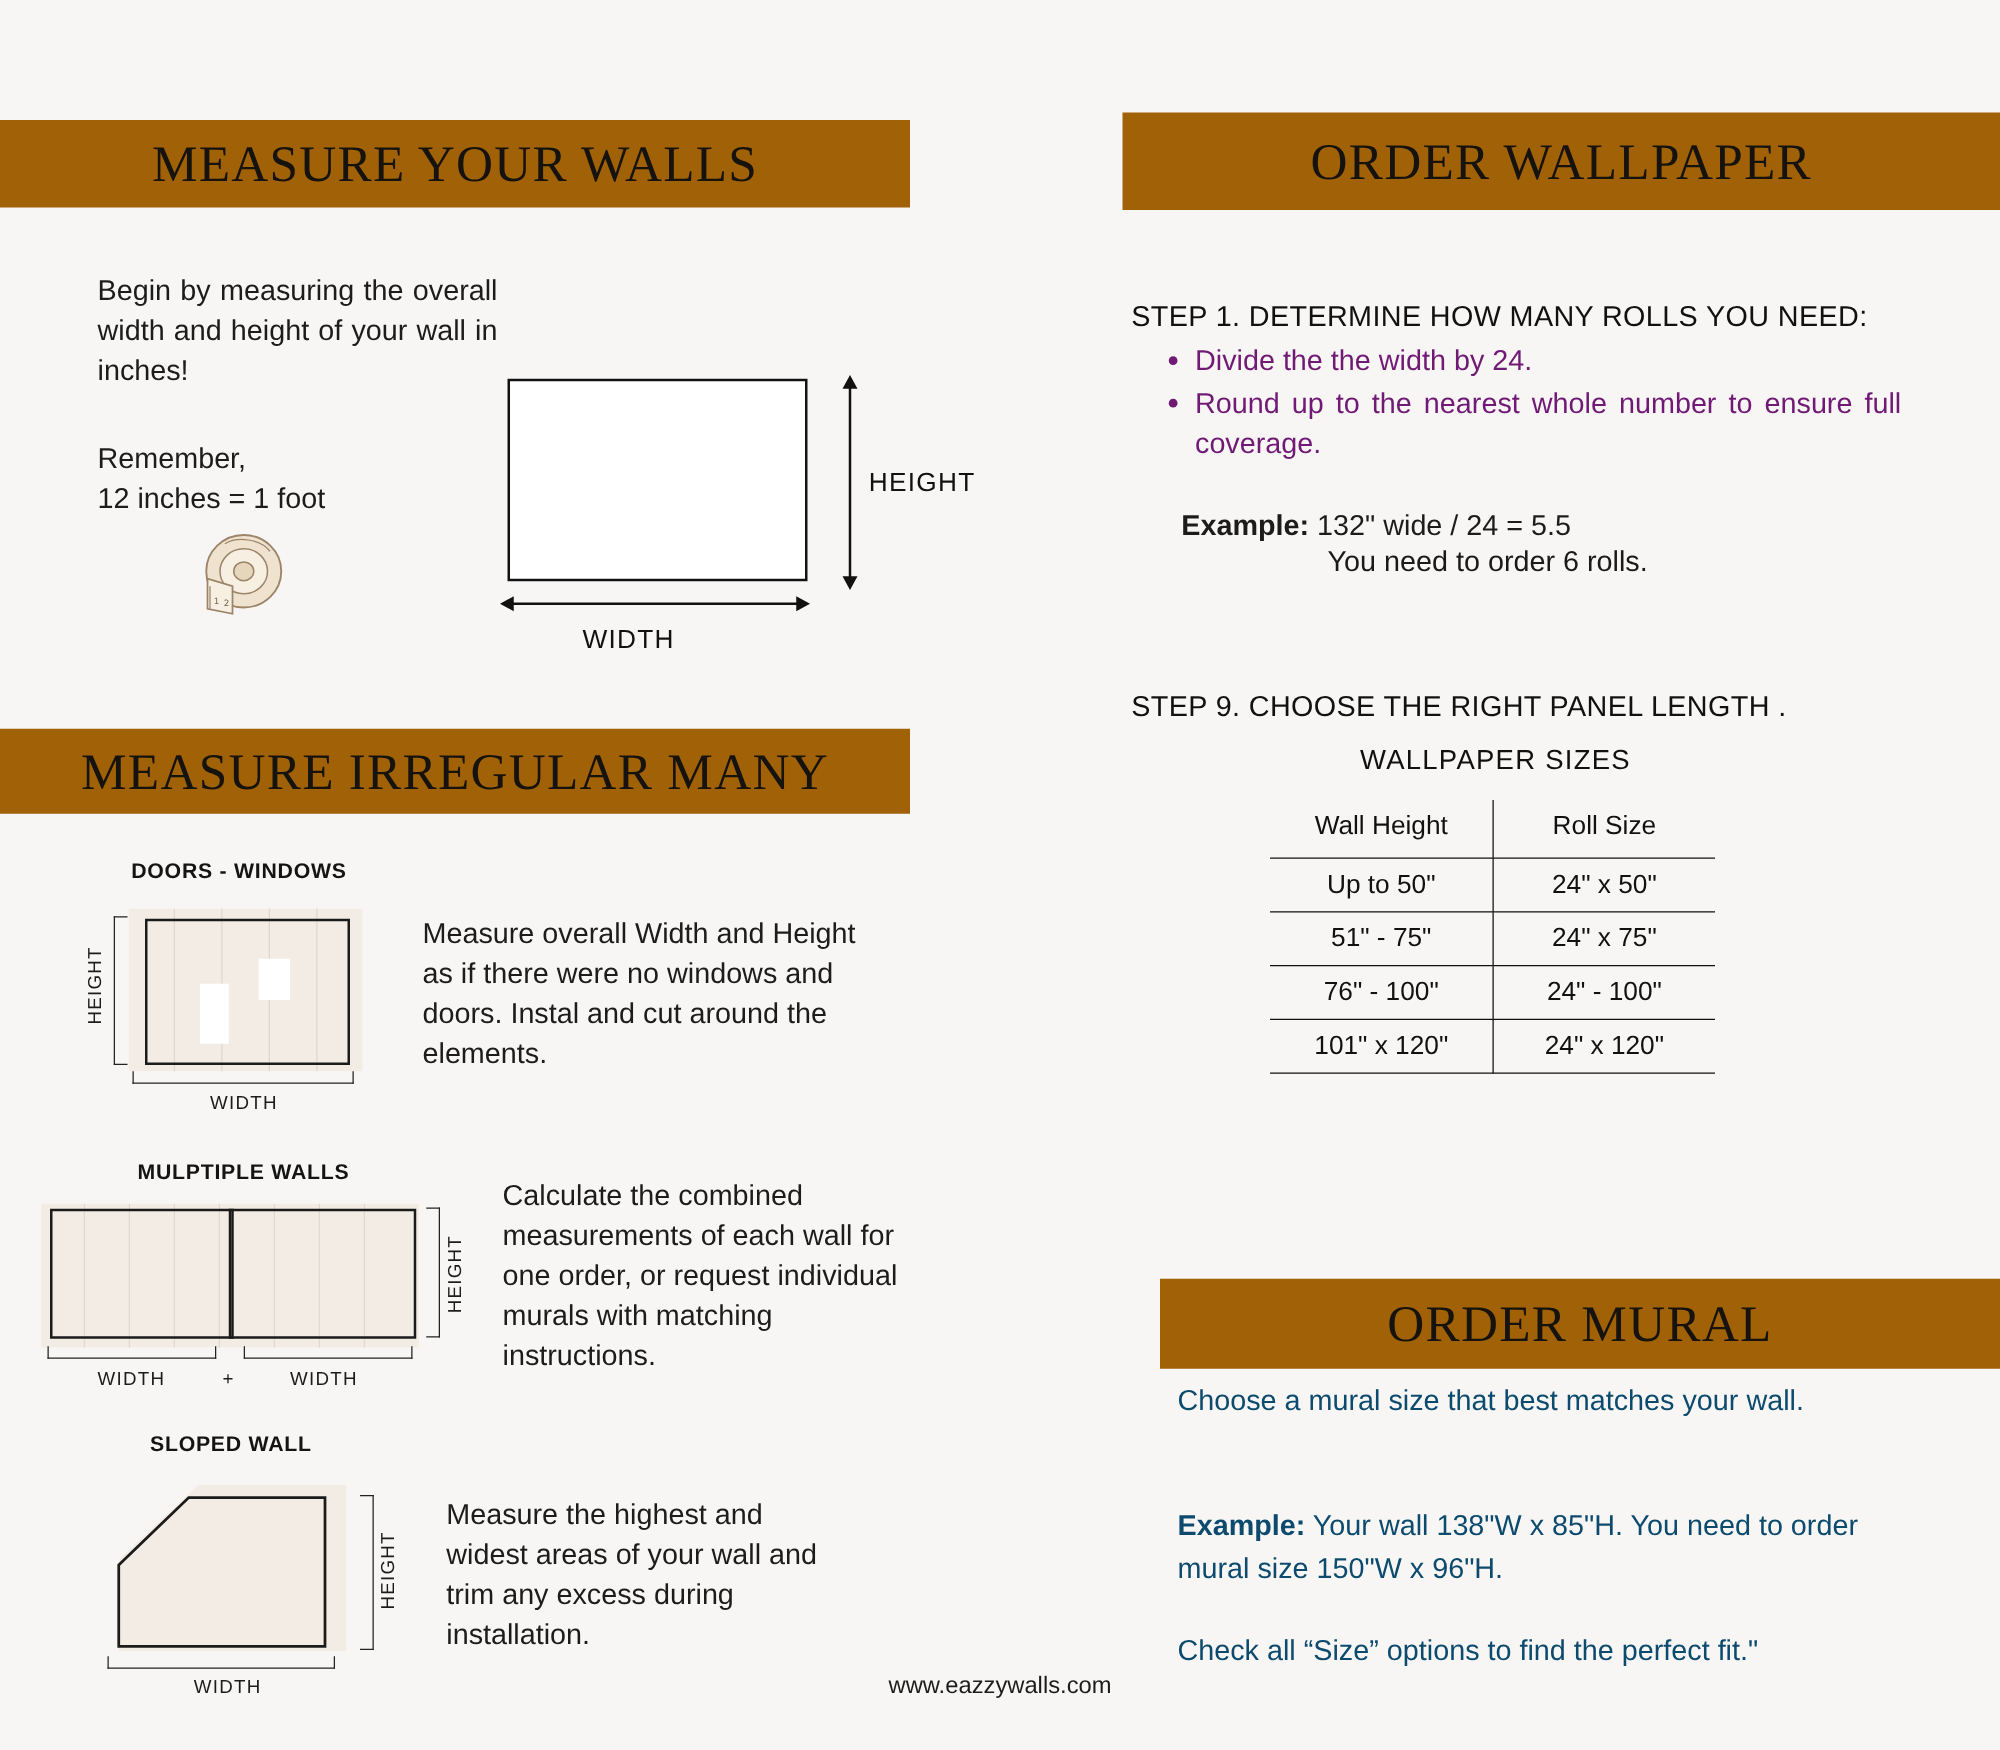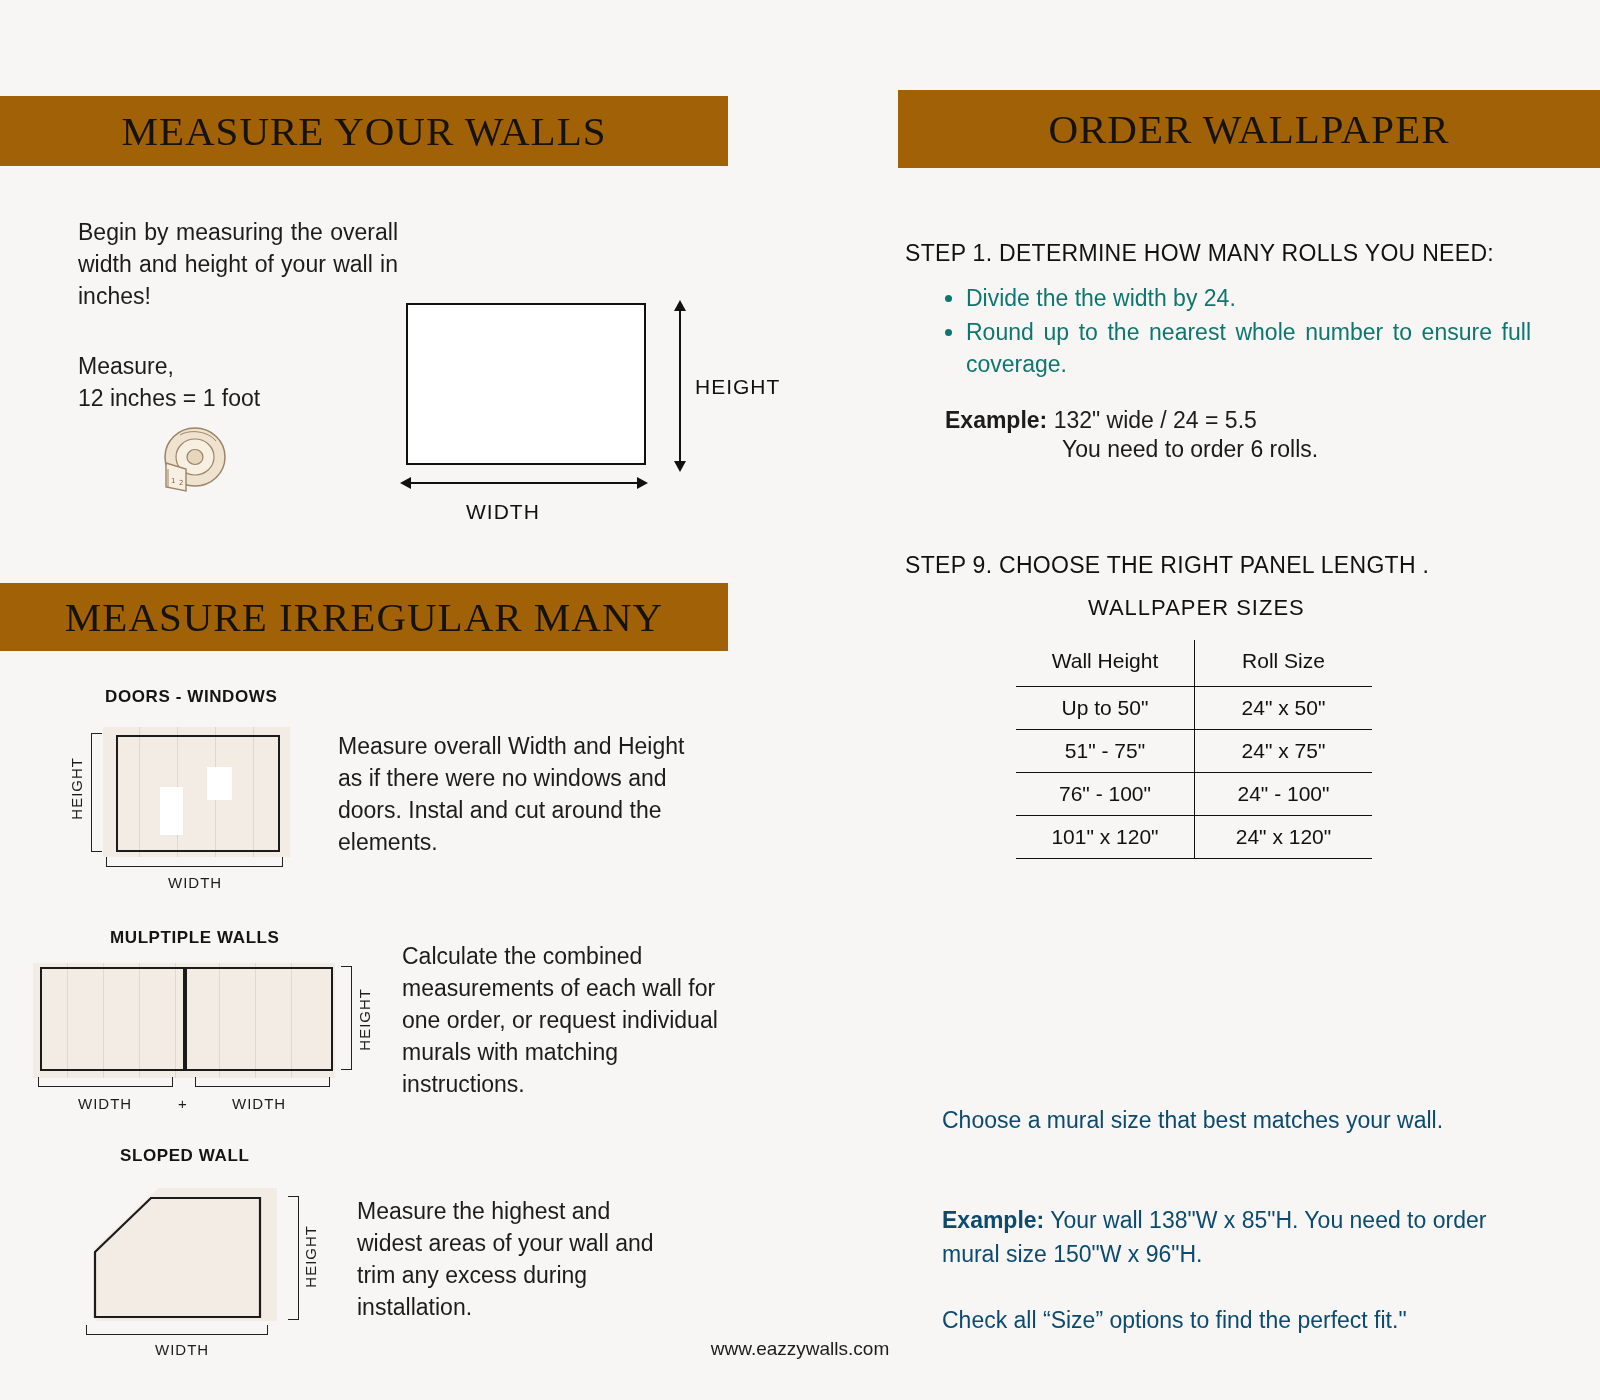--- a/index.html
+++ b/index.html
@@ -287,25 +287,25 @@
     color: #111;
     margin-top: 24px;
   }
   #step1-head { left: 905px; top: 216px; }
   #step2-head { left: 905px; top: 528px; }
 
   #step1-list {
     position: absolute;
     left: 928px; top: 272px;
     width: 565px;
-    margin: 10px;
+    margin: 0;
     padding-left: 28px;
     font-size: 23px;
     line-height: 32px;
-    color: #0f766e;
+    color: #701a75;
   }
   #step1-list li { margin-bottom: 2px; text-align: justify; }
   #step1-list li:last-child { text-align: justify; }
   .example-block {
     position: absolute;
     font-size: 23px;
     line-height: 32px;
     color: #1c1c1c;
   }
   #wp-example { left: 945px; top: 404px; width: 560px; }
@@ -364,21 +364,21 @@
 
 <div class="page">
 
   <div class="banner" id="banner-measure-walls">
     <span class="banner-text">MEASURE YOUR WALLS</span>
   </div>
 
   <div class="intro-text">Begin by measuring the overall width and height of your wall in inches!</div>
 
   <div class="remember-text">
-    <div>Measure,</div>
+    <div>Remember,</div>
     <div>12 inches = 1 foot</div>
   </div>
 
   <div class="tape-icon">
     <svg viewBox="0 0 90 80" width="90" height="80">
       <ellipse cx="43" cy="32" rx="30" ry="29" fill="#efe3cf" stroke="#9b8468" stroke-width="1.5"></ellipse>
       <ellipse cx="43" cy="32" rx="19" ry="18" fill="#f6efe2" stroke="#9b8468" stroke-width="1.2"></ellipse>
       <ellipse cx="43" cy="32" rx="8" ry="7.5" fill="#e6d6bb" stroke="#9b8468" stroke-width="1.2"></ellipse>
       <path d="M14 38 L14 62 L34 66 L34 44 Z" fill="#f6efe2" stroke="#9b8468" stroke-width="1.4"></path>
       <line x1="16" y1="44" x2="16" y2="62" stroke="#9b8468" stroke-width="1"></line>
@@ -484,20 +484,23 @@
       <td class="col-left">76" - 100"</td>
       <td>24" - 100"</td>
     </tr>
     <tr class="divider">
       <td class="col-left">101" x 120"</td>
       <td>24" x 120"</td>
     </tr>
   </tbody>
     </table>
 
+  <div class="banner" id="banner-order-mural">
+    <span class="banner-text">ORDER MURAL</span>
+  </div>
 
   <div class="mural-text" id="mural-intro">Choose a mural size that best matches your wall.</div>
   <div class="mural-text" id="mural-example">
     <span class="bold">Example:</span><span> Your wall 138"W x 85"H. You need to order mural size 150"W x 96"H.</span>
   </div>
   <div class="mural-text" id="mural-check">Check all “Size” options to find the perfect fit."</div>
 
   <div id="footer">www.eazzywalls.com</div>
 
 </div>

